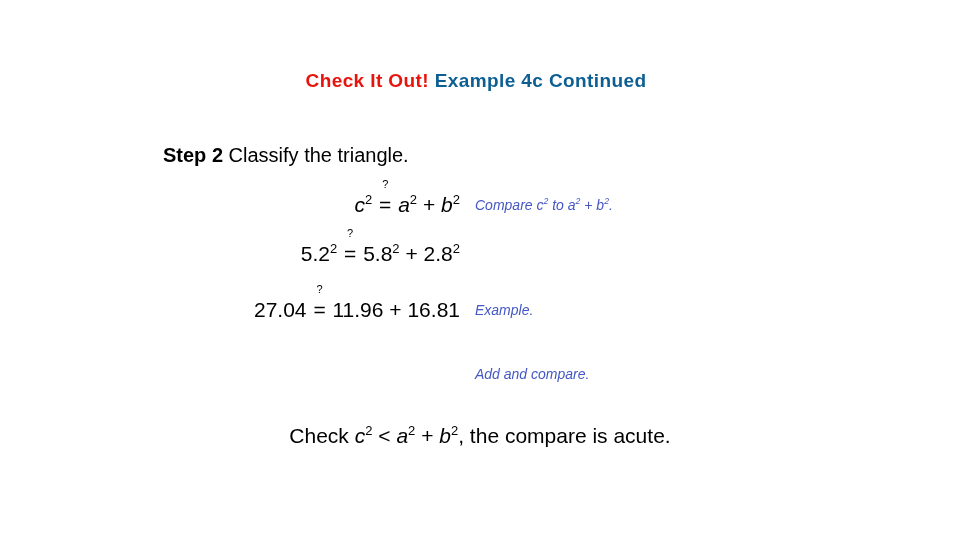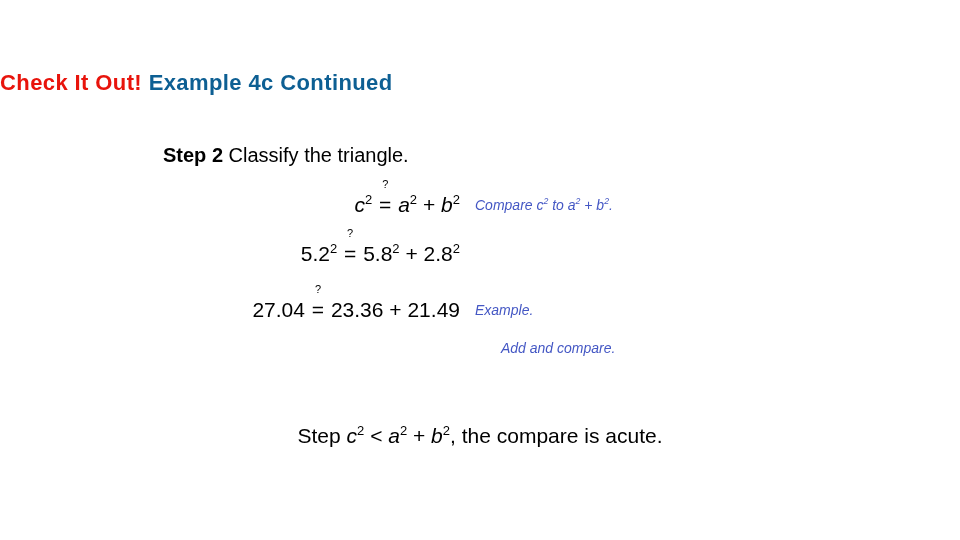--- a/index.html
+++ b/index.html
@@ -15,22 +15,22 @@
     overflow: hidden;
     position: relative;
   }
 
   
   .slide-title {
     position: absolute;
     top: 70px;
     left: 0;
     width: 952px;
-    text-align: left;
-    font-size: 22px;
+    text-align: center;
+    font-size: 19px;
     font-weight: bold;
     letter-spacing: 0.4px;
     white-space: nowrap;
   }
   .title-red   { color: #e8140c; }
   .title-blue  { color: #0d5f93; }
 
   
   .step-line {
     position: absolute;
@@ -76,21 +76,21 @@
     line-height: 1;
   }
   
   .row-1 .eq-cell { top: 14px; }
   .row-1 .note-cell { top: 18px; }
   .row-2 .eq-cell { top: 13px; }
   .row-2 .note-cell { top: 17px; }
   .row-3 .eq-cell { top: 14px; }
   .row-3 .note-cell { top: 18px; }
   .row-4 .eq-cell { top: 14px; }
-  .row-4 .note-cell { top: 4px; margin-left: 26px; }
+  .row-4 .note-cell { top: 30px; }
 
   .row-1 { height: 50px; }
   .row-2 { height: 55px; }
   .row-3 { height: 52px; }
   .row-4 { height: 50px; }
 
   
   .var {
     font-style: italic;
   }
@@ -159,28 +159,28 @@
       <span>5.8</span><sup>2</sup>
       <span>+</span>
       <span>2.8</span><sup>2</sup>
     </div>
   </div>
 
   <div class="work-row row-3">
     <div class="eq-cell">
       <span>27.04</span>
       <span class="qeq"><span class="qmark">?</span><span>=</span></span>
-      <span>23.36</span>
+      <span>11.96</span>
       <span>+</span>
-      <span>21.49</span>
+      <span>16.81</span>
     </div>
     <div class="note-cell">Example.</div>
   </div>
 
   <div class="work-row row-4">
     <div class="note-cell">Add and compare.</div>
   </div>
 
 </div>
 
 <div class="conclusion">
-  <span>Step </span><span class="var">c</span><sup>2</sup><span> &lt; </span><span class="var">a</span><sup>2</sup><span> + </span><span class="var">b</span><sup>2</sup><span>, the compare is acute.</span>
+  <span>Check </span><span class="var">c</span><sup>2</sup><span> &lt; </span><span class="var">a</span><sup>2</sup><span> + </span><span class="var">b</span><sup>2</sup><span>, the compare is acute.</span>
 </div>
 
 </body></html>

